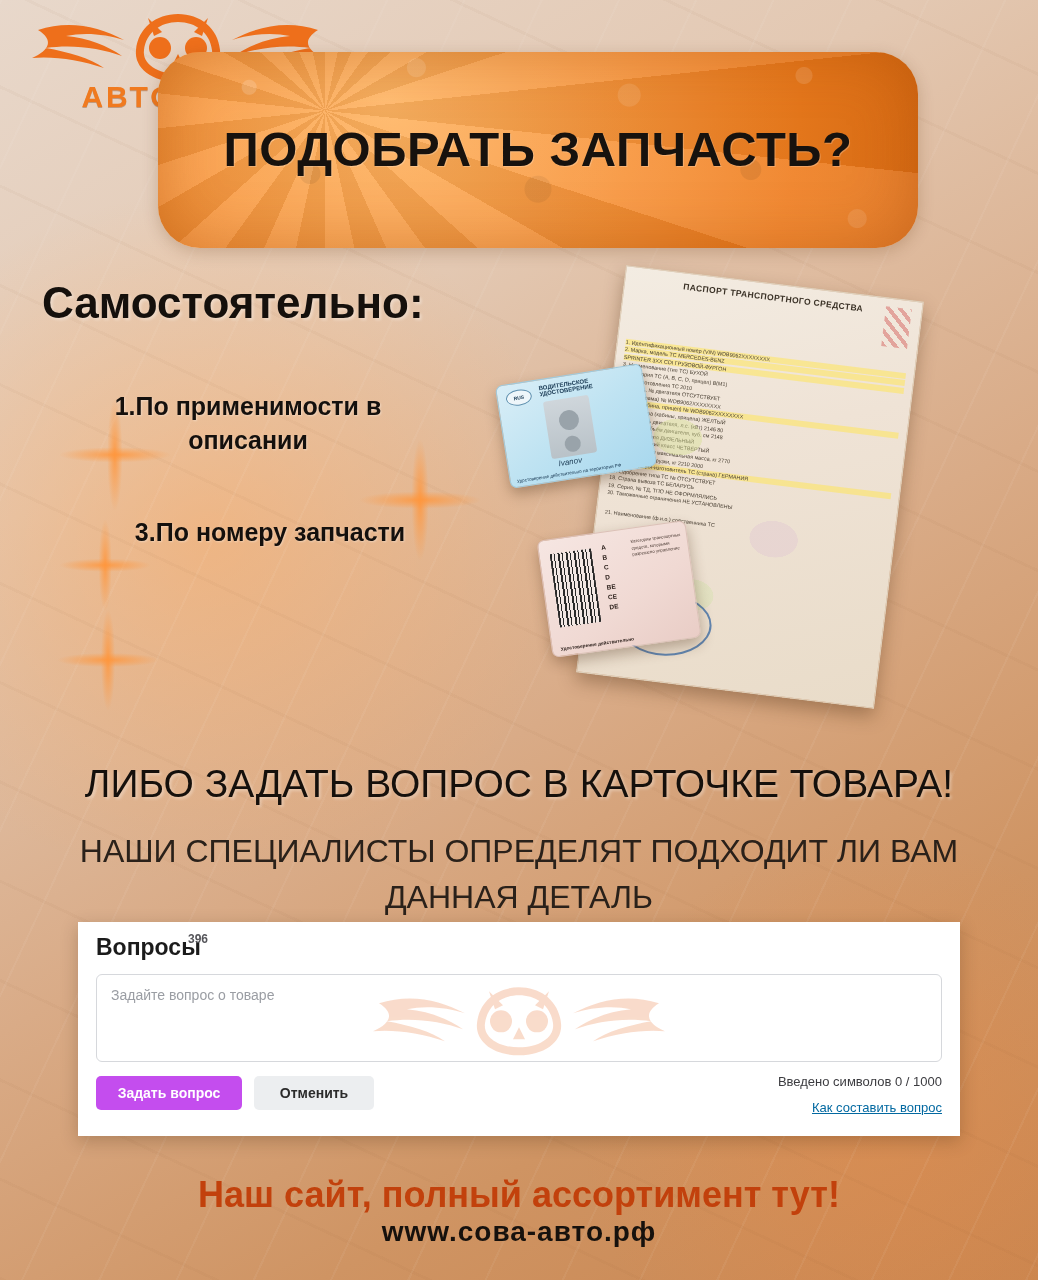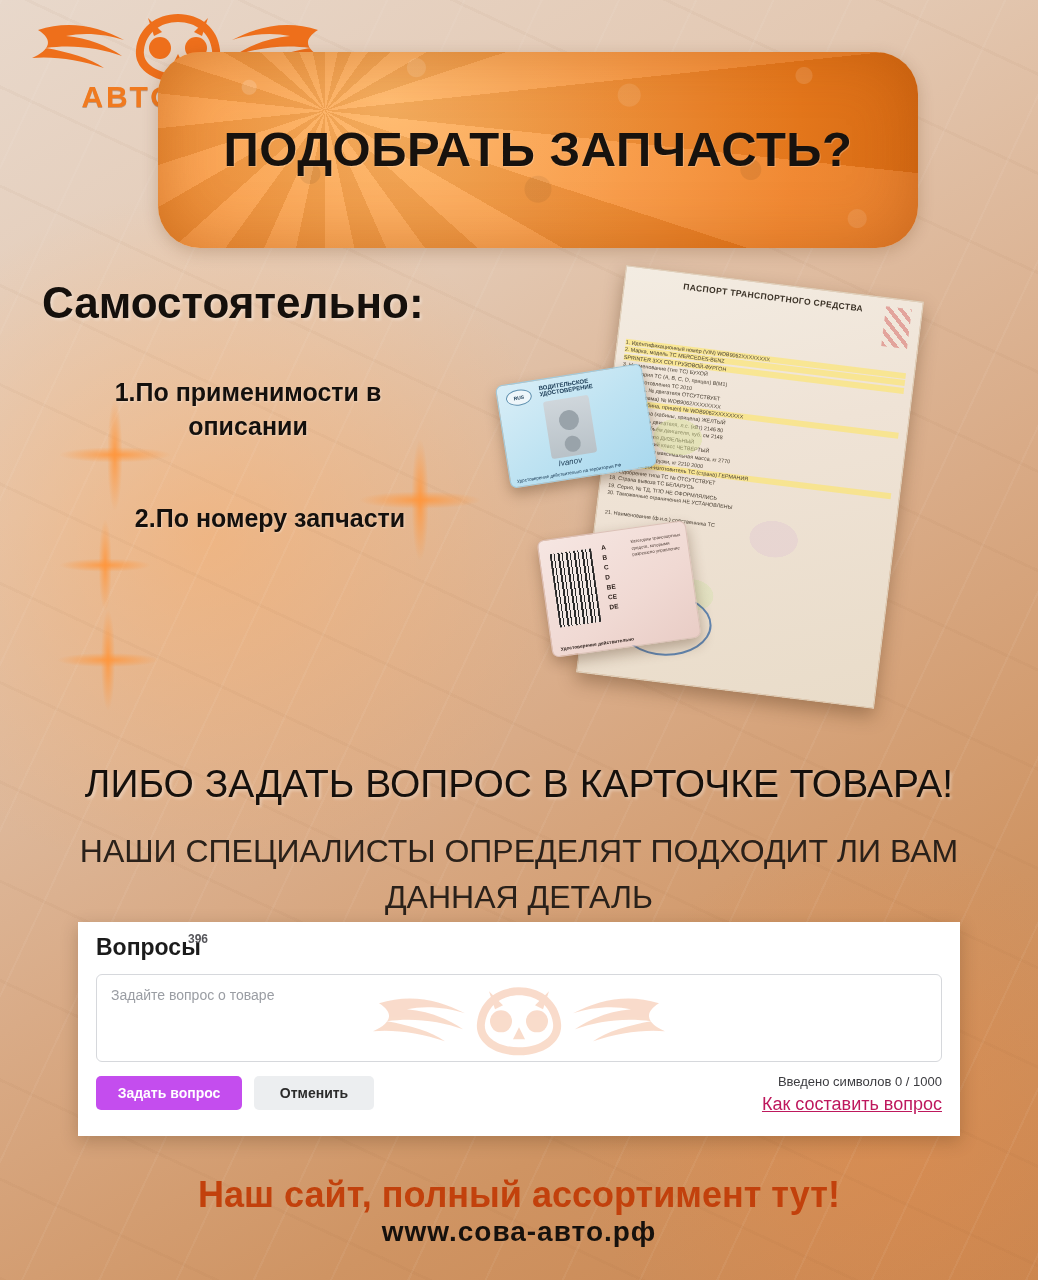--- a/index.html
+++ b/index.html
@@ -78,21 +78,21 @@
     text-align:center; line-height: 1.22; letter-spacing: 0.5px;
     text-shadow: 1px 1px 0 rgba(255,255,255,0.22);
   }
 
   
   .self-heading {
     position: absolute; left: 42px; top: 278px;
     font-size: 44px; font-weight: bold; color: #15100c;
     text-shadow: 2px 2px 3px rgba(255,255,255,0.35);
   }
-  .steps { position: absolute; left: 70px; top: 376px; width: 430px; }
+  .steps { position: absolute; left: 70px; top: 390px; width: 430px; }
   .step {
     font-size: 25px; font-weight: bold; color: #14100d;
     line-height: 1.35; margin-bottom: 58px; text-align: center;
     text-shadow: 1px 1px 2px rgba(255,255,255,0.35);
   }
   .step.s1 { width: 320px; margin-left: 18px; }
   .step.s2 { width: 250px; margin-left: -10px; }
   .step.s3 { width: 360px; margin-left: 20px; }
 
   
@@ -219,21 +219,21 @@
   .btn-cancel {
     position:absolute; left: 176px; top: 154px; width: 120px; height: 34px;
     background: #eceef0; color: #2b2b2b; border: none; border-radius: 5px;
     font-size: 14px; font-weight: bold; cursor: pointer;
     font-family: "Liberation Sans", sans-serif;
   }
   .char-count {
     position:absolute; right: 18px; top: 152px; font-size: 13px; color: #3c3c40;
   }
   .how-link {
-    position:absolute; right: 18px; top: 172px; font-size: 18px; color: #be185d;
+    position:absolute; right: 18px; top: 178px; font-size: 13px; color: #0369a1;
     text-decoration: underline; cursor: pointer;
   }
 
   
   .footer-1 {
     position: absolute; left: 0; right: 0; top: 1174px;
     text-align: center; font-size: 36px; font-weight: bold; color: #c2410c;
   }
   .footer-2 {
     position: absolute; left: 0; right: 0; top: 1216px;
@@ -271,21 +271,21 @@
   <div class="scales"></div>
   <div class="title-text">
     <div>ПОДОБРАТЬ ЗАПЧАСТЬ?</div>
   </div>
 </div>
 
 <div class="self-heading">Самостоятельно:</div>
 
 <div class="steps">
   <div class="step s1">1.По применимости в описании</div>
-  <div class="step s3">2.По номеру запчасти</div>
+  <div class="step s3">3.По номеру запчасти</div>
 </div>
 
 <div class="docs">
 
   <div class="pts">
     <div class="watermark"></div>
     <div class="hologram"></div>
     <div class="pts-head">ПАСПОРТ ТРАНСПОРТНОГО СРЕДСТВА</div>
     <div style="height:52px"></div>
     <div class="row yellow">1. Идентификационный номер (VIN)   WDB9062XXXXXXXX</div>

